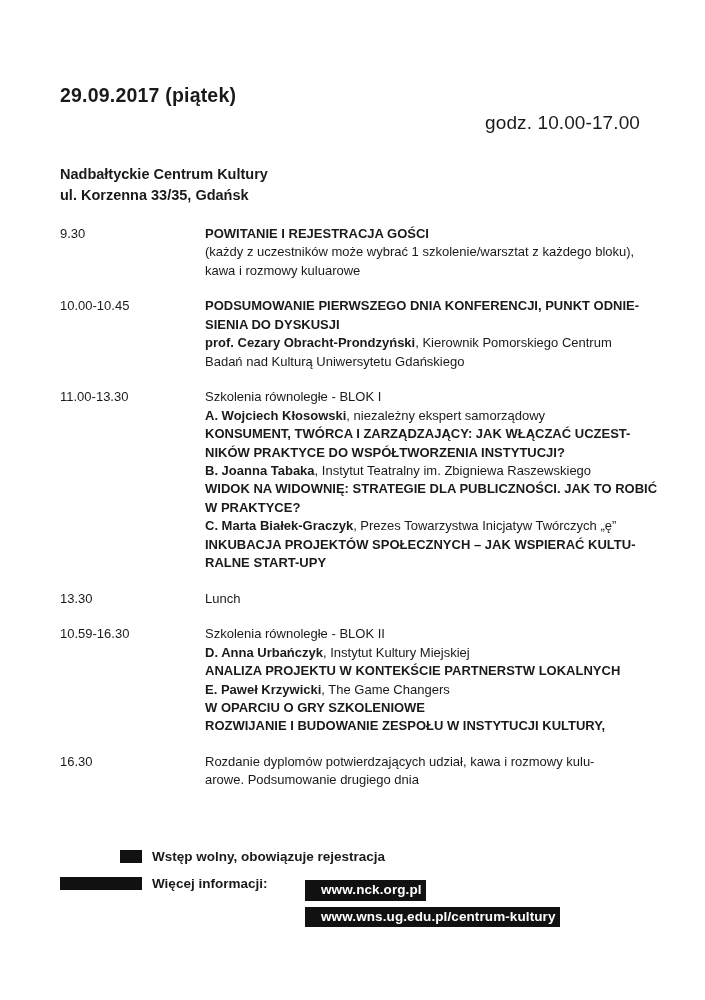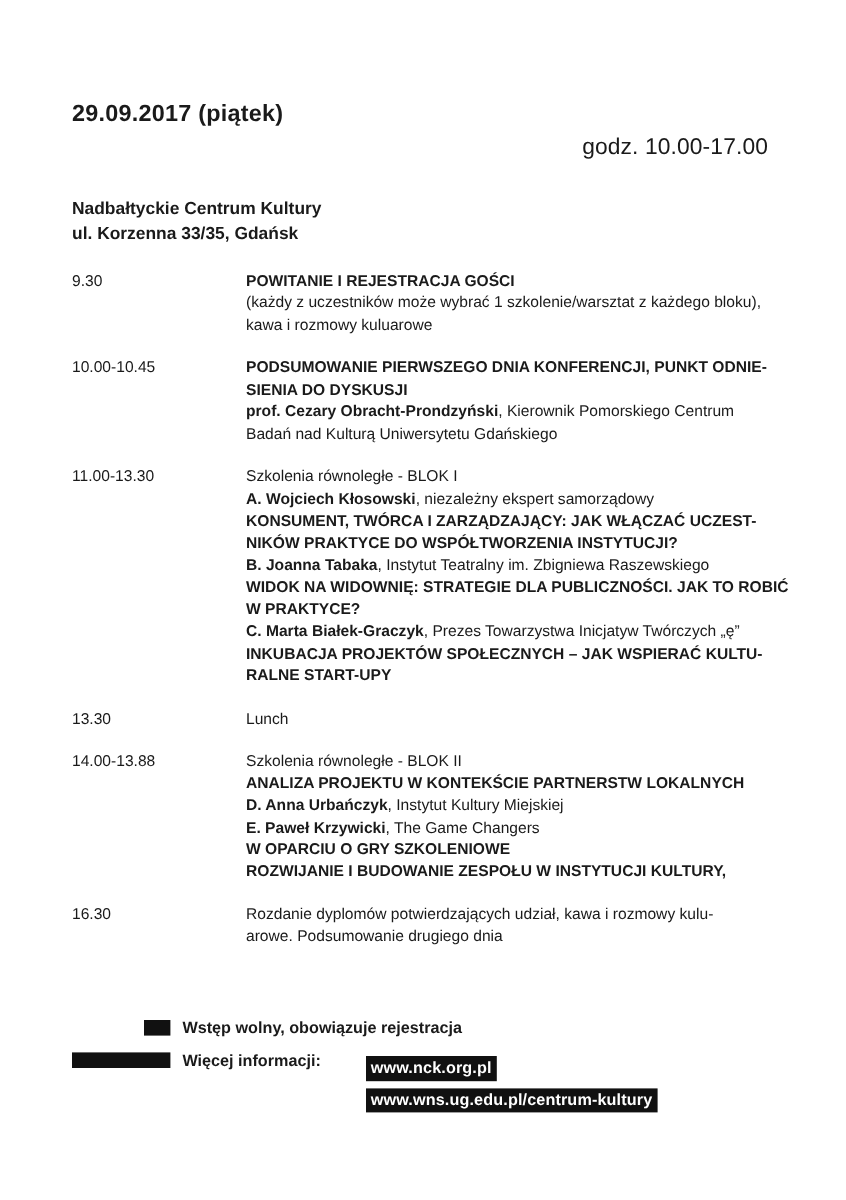--- a/index.html
+++ b/index.html
@@ -108,21 +108,21 @@
     font-size: 13.5px;
     line-height: 1.3;
     text-align: center;
   }
   .link-chip {
     display: inline-block;
     background: #111111;
     color: #ffffff;
     font-weight: bold;
     font-size: 13.5px;
-    padding: 2px 4px 3px 4px;
+    padding: 2px 4px 3px 16px;
     line-height: 1.15;
     margin-bottom: 4px;
     letter-spacing: 0.1px;
   }
   .link-row2 { margin-top: 2px; }
   .footer-links-wrap {
     position: absolute;
     left: 305px;
     top: 880px;
   }
@@ -174,25 +174,25 @@
           <span class="ln b">RALNE START-UPY</span>
         </div>
       </div>
       <div class="row">
         <div class="time">13.30</div>
         <div class="body">
           <span class="ln n">Lunch</span>
         </div>
       </div>
       <div class="row">
-        <div class="time">14.00-13.88</div>
+        <div class="time">10.59-16.30</div>
         <div class="body">
           <span class="ln n">Szkolenia równoległe - BLOK II</span>
+          <span class="ln n"><span class="b">D. Anna Urbańczyk</span>, Instytut Kultury Miejskiej</span>
           <span class="ln b">ANALIZA PROJEKTU W KONTEKŚCIE PARTNERSTW LOKALNYCH</span>
-          <span class="ln n"><span class="b">D. Anna Urbańczyk</span>, Instytut Kultury Miejskiej</span>
           <span class="ln n"><span class="b">E. Paweł Krzywicki</span>, The Game Changers</span>
           <span class="ln b">W OPARCIU O GRY SZKOLENIOWE</span>
           <span class="ln b">ROZWIJANIE I BUDOWANIE ZESPOŁU W INSTYTUCJI KULTURY,</span>
         </div>
       </div>
       <div class="row">
         <div class="time">16.30</div>
         <div class="body">
           <span class="ln n">Rozdanie dyplomów potwierdzających udział, kawa i rozmowy kulu-</span>
           <span class="ln n">arowe. Podsumowanie drugiego dnia</span>

